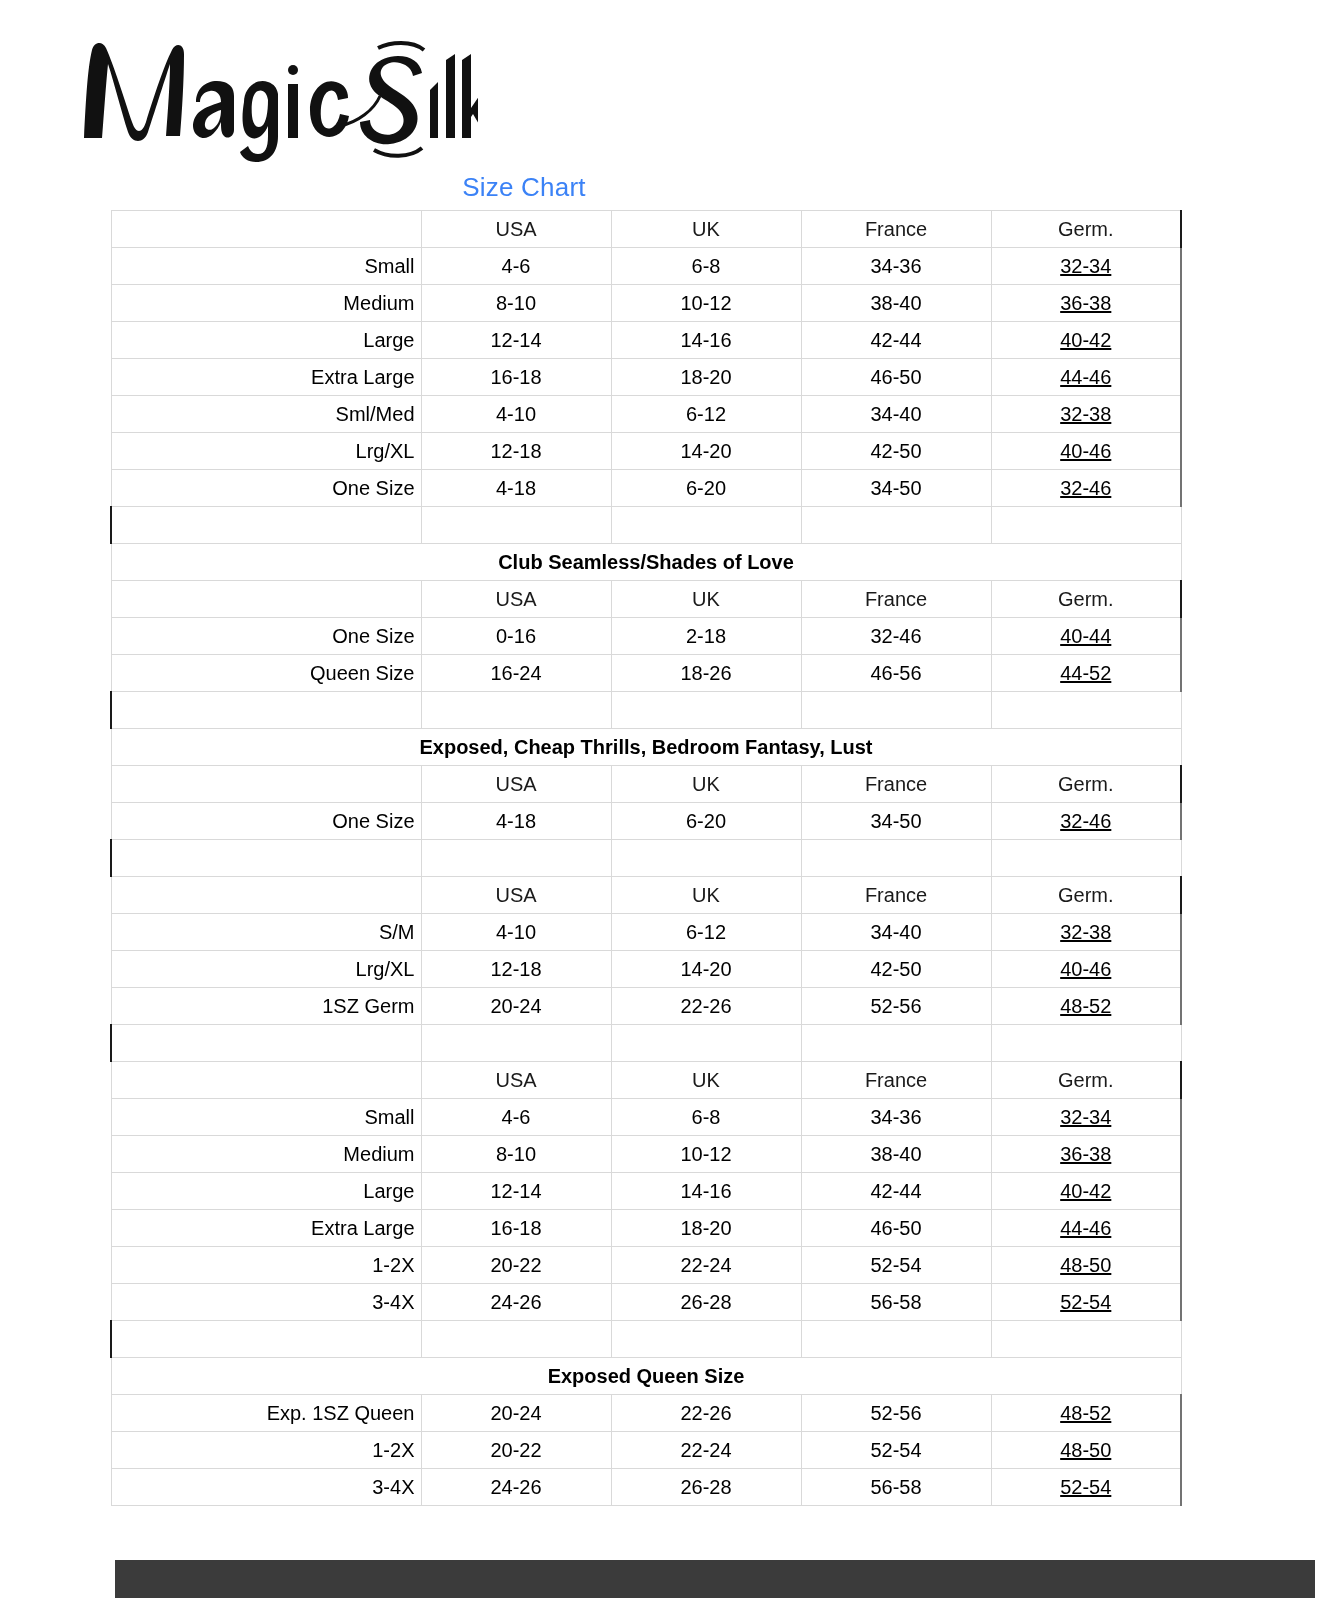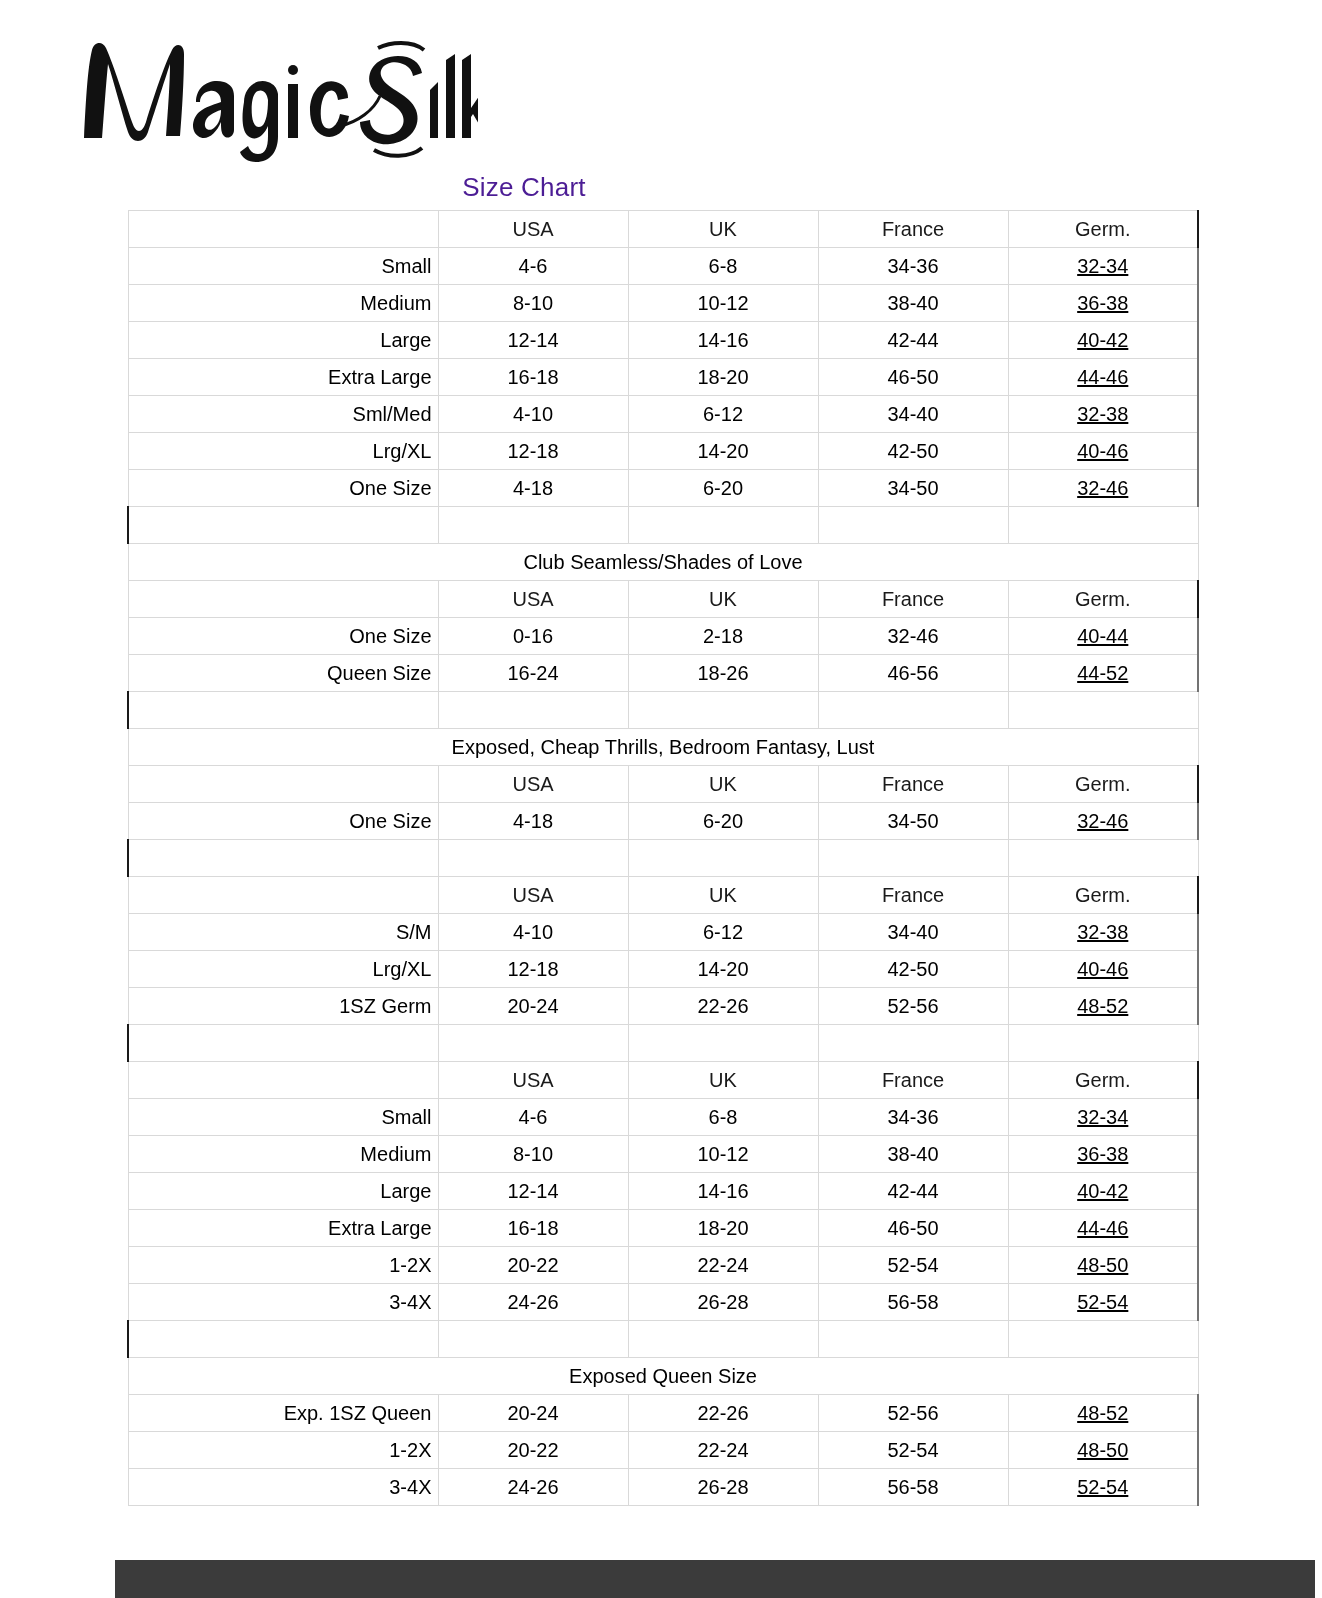--- a/index.html
+++ b/index.html
@@ -35,28 +35,28 @@
 
   
   .chart-title {
     position: absolute;
     left: 0;
     top: 172px;
     width: 1048px;
     text-align: center;
     font-size: 26px;
     font-family: "Liberation Sans", sans-serif;
-    color: #4c1d95;
+    color: #3b82f6;
     letter-spacing: 0.2px;
   }
 
   
   .table-area {
     position: absolute;
-    left: 127px;
+    left: 110px;
     top: 210px;
     width: 1070px;
   }
   table.sizes {
     border-collapse: collapse;
     width: 1070px;
     table-layout: fixed;
   }
   table.sizes col.c0 { width: 310px; }
   table.sizes col.c1 { width: 190px; }
@@ -116,21 +116,21 @@
     background: #ffffff;
     border: 1px solid #d9d9d9;
     height: 34px;
   }
   td.spacer.firstcol { border-left: 2px solid #1a1a1a; }
   td.spacer.lastcol { border-right: 1px solid #d9d9d9; }
 
   
   td.section {
     text-align: center;
-    font-weight: normal;
+    font-weight: bold;
     font-size: 21px;
     height: 38px;
     border-left: 2px solid #1a1a1a;
     border-right: 2px solid #1a1a1a;
     border-top: 1px solid #d9d9d9;
     border-bottom: 1px solid #d9d9d9;
     background: #ffffff;
   }
 
   

